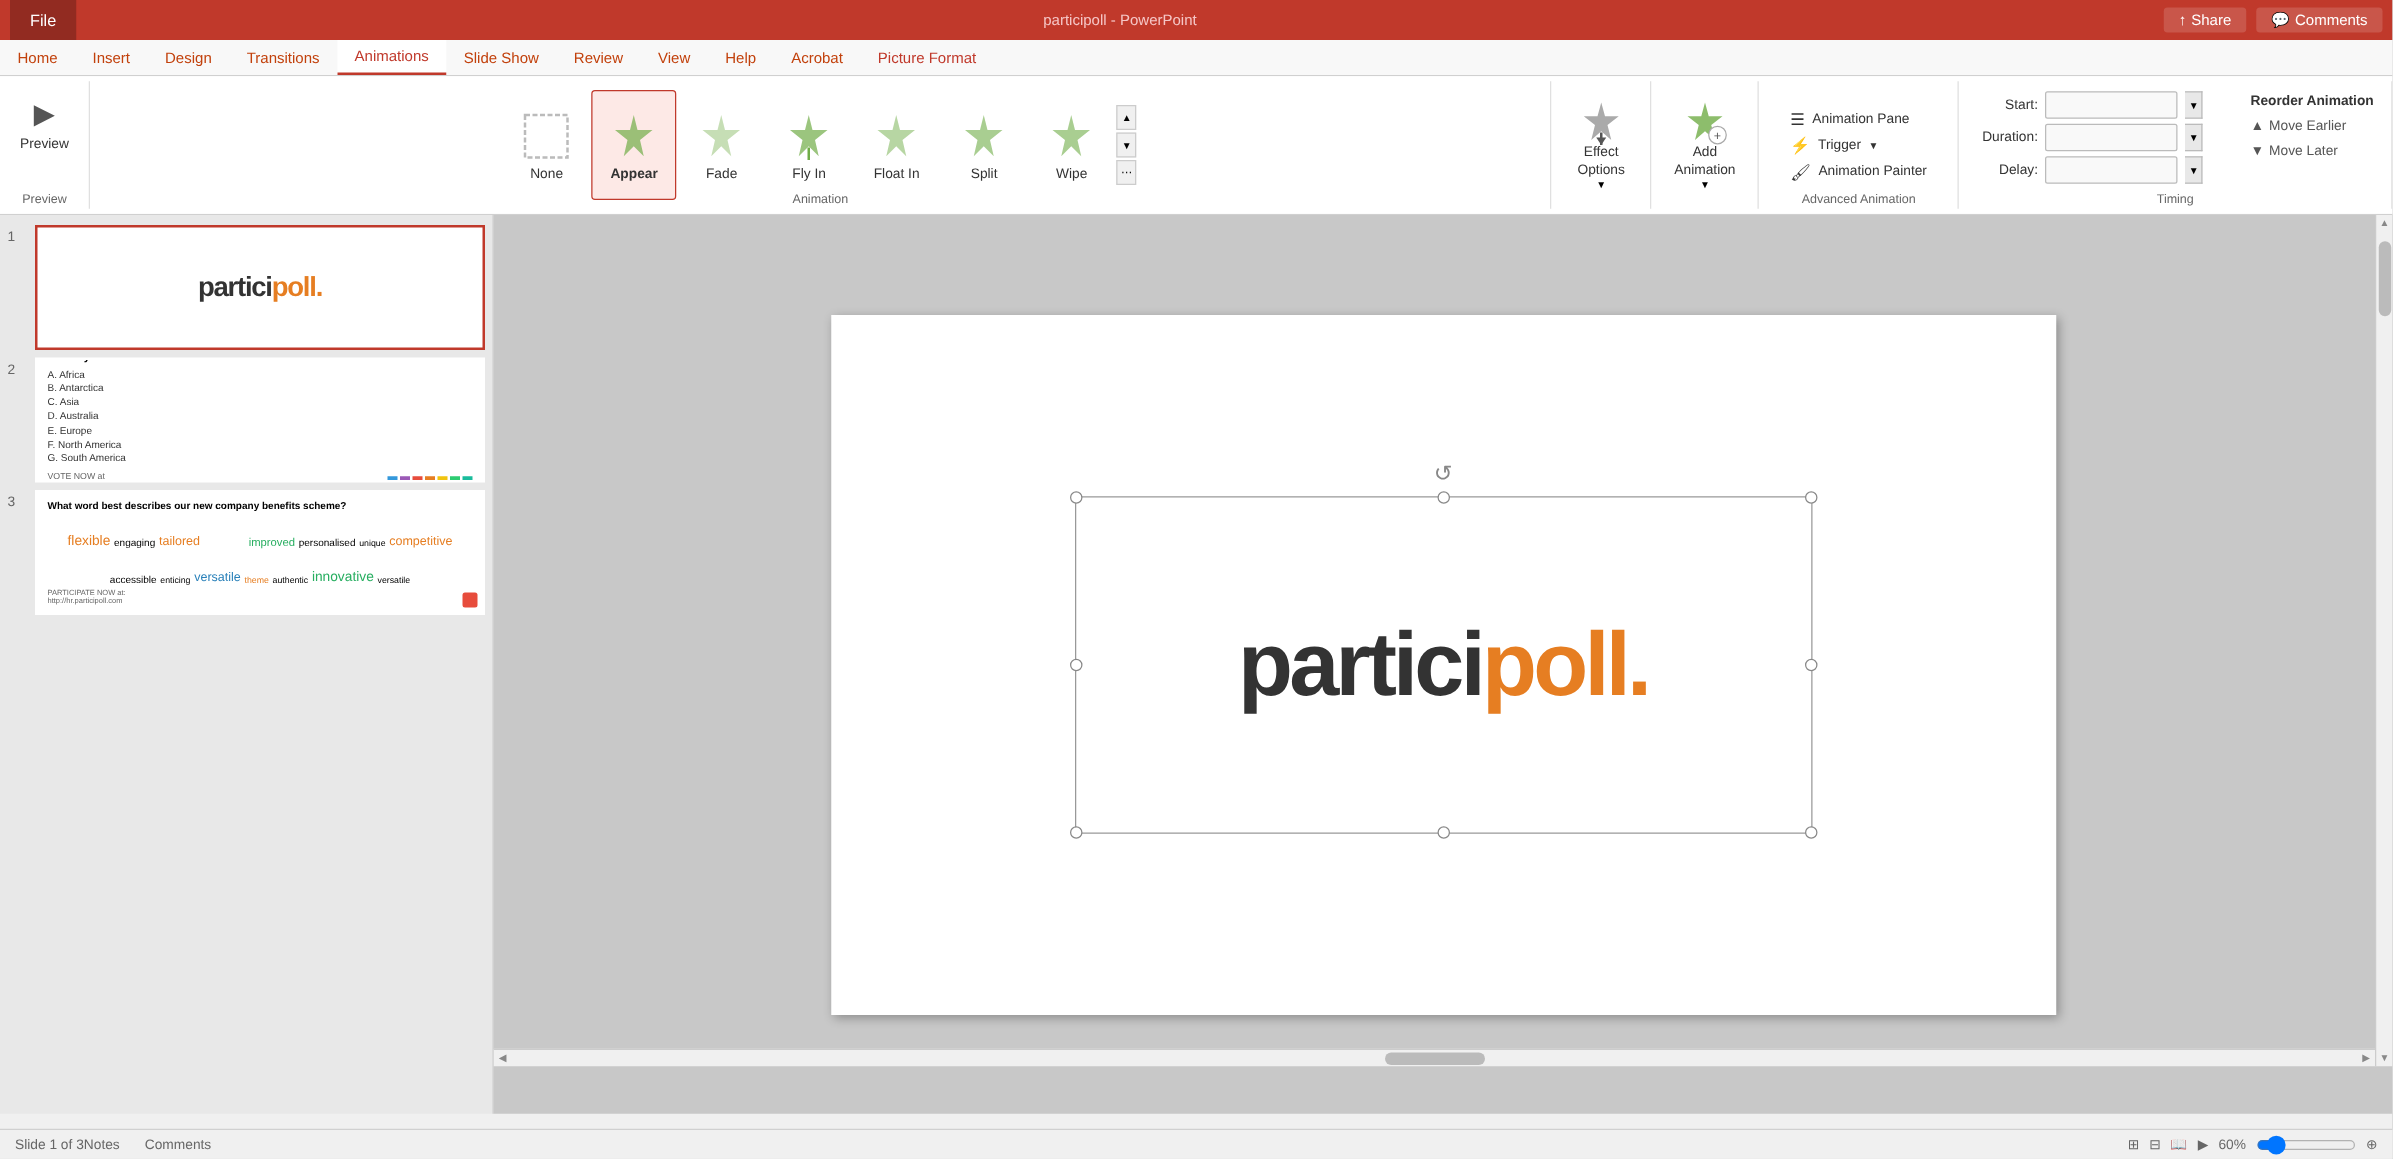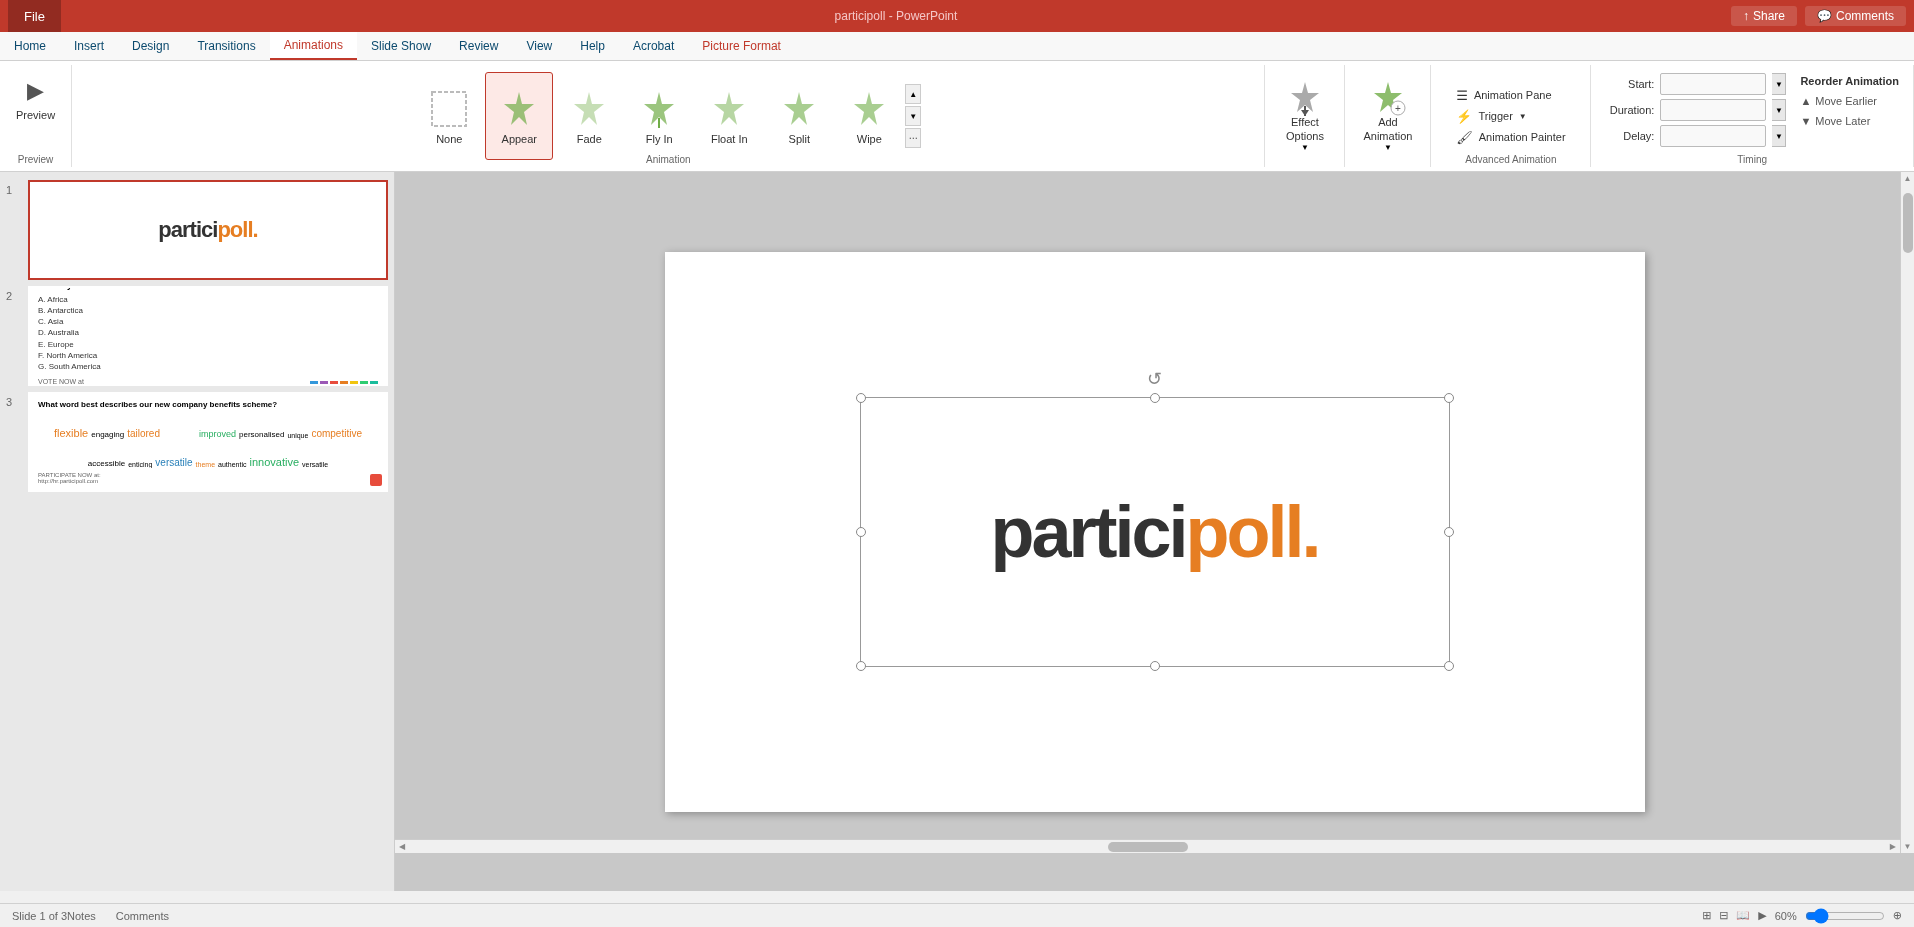--- a/index.html
+++ b/index.html
@@ -54,21 +54,21 @@
     }
     .ribbon-tabs {
       display: flex;
       background: #f8f8f8;
       border-bottom: 1px solid #d0d0d0;
     }
     .ribbon-tab {
       padding: 6px 14px;
       font-size: 12px;
       cursor: pointer;
-      color: #0c4a6e;
+      color: #c2410c;
       border: none;
       background: none;
     }
     .ribbon-tab.active {
       color: #c0392b;
       border-bottom: 2px solid #c0392b;
       background: white;
     }
     .ribbon-tab.picture-format {
       color: #c0392b;
@@ -143,20 +143,21 @@
       height: 88px;
       cursor: pointer;
       border-radius: 3px;
       border: 1px solid transparent;
       background: none;
       padding: 4px 2px;
     }
     .anim-btn.selected {
       border: 1px solid #c0392b;
       background: #fde9e6;
+      font-weight: bold;
     }
     .anim-star {
       width: 42px;
       height: 42px;
       display: flex;
       align-items: center;
       justify-content: center;
     }
     .anim-btn-label { font-size: 11px; color: #333; margin-top: 3px; }
     .anim-scroll {
@@ -255,20 +256,21 @@
       display: flex;
       align-items: center;
       justify-content: center;
       font-size: 8px;
     }
     .timing-right {
       display: flex;
       flex-direction: column;
       justify-content: center;
       gap: 4px;
+      margin-left: 24px;
     }
     .move-btn {
       display: flex;
       align-items: center;
       gap: 4px;
       cursor: pointer;
       border: none;
       background: none;
       padding: 2px 6px;
       border-radius: 2px;

